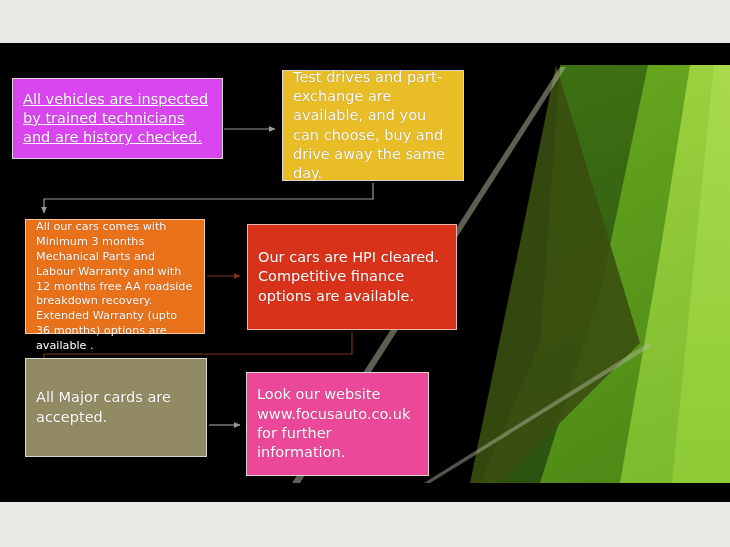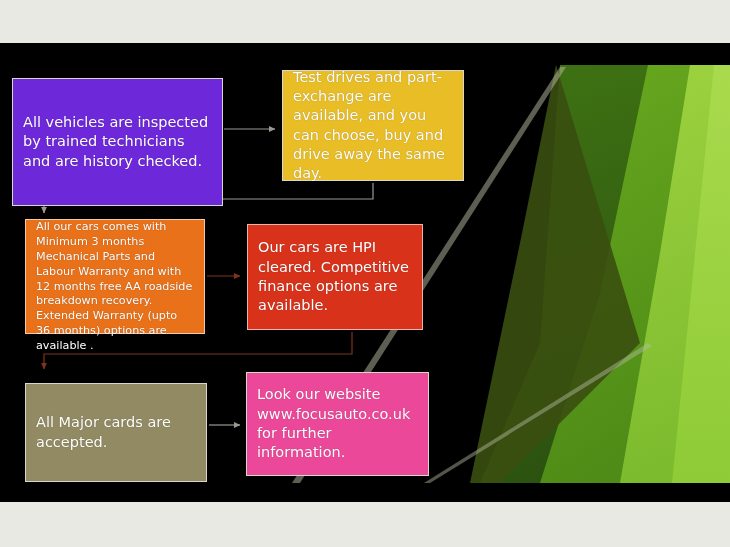--- a/index.html
+++ b/index.html
@@ -50,23 +50,24 @@
     align-items: center;
     color: #ffffff;
     padding: 6px 10px;
     line-height: 1.33;
     text-shadow: 0 0 1px rgba(0,0,0,0.35);
   }
   .node .txt { display: block; width: 100%; }
 
   .node-green-top {
     left: 12px; top: 35px;
-    width: 211px; height: 128px;
-    background: #6d28d9;
-    font-size: 14.5px;
+    width: 211px; height: 81px;
+    background: #d946ef;
+    font-size: 14.5px;
+    text-decoration: underline;
   }
 
   .node-yellow {
     left: 282px; top: 27px;
     width: 182px; height: 111px;
     background: #e8bd26;
     font-size: 14.5px;
     padding-left: 10px;
   }
 
@@ -75,28 +76,28 @@
     width: 180px; height: 115px;
     background: #e8711a;
     border-color: #f0c9a6;
     font-size: 11.2px;
     align-items: flex-start;
     padding-top: 0;
   }
 
   .node-red {
     left: 247px; top: 181px;
-    width: 176px; height: 106px;
+    width: 210px; height: 106px;
     background: #d8321b;
     border-color: #e8b5ac;
     font-size: 14.5px;
   }
 
   .node-tan {
-    left: 25px; top: 340px;
+    left: 25px; top: 315px;
     width: 182px; height: 99px;
     background: #918a62;
     font-size: 14.5px;
   }
 
   .node-green-bot {
     left: 246px; top: 329px;
     width: 183px; height: 104px;
     background: #ec4899;
     font-size: 14.5px;

